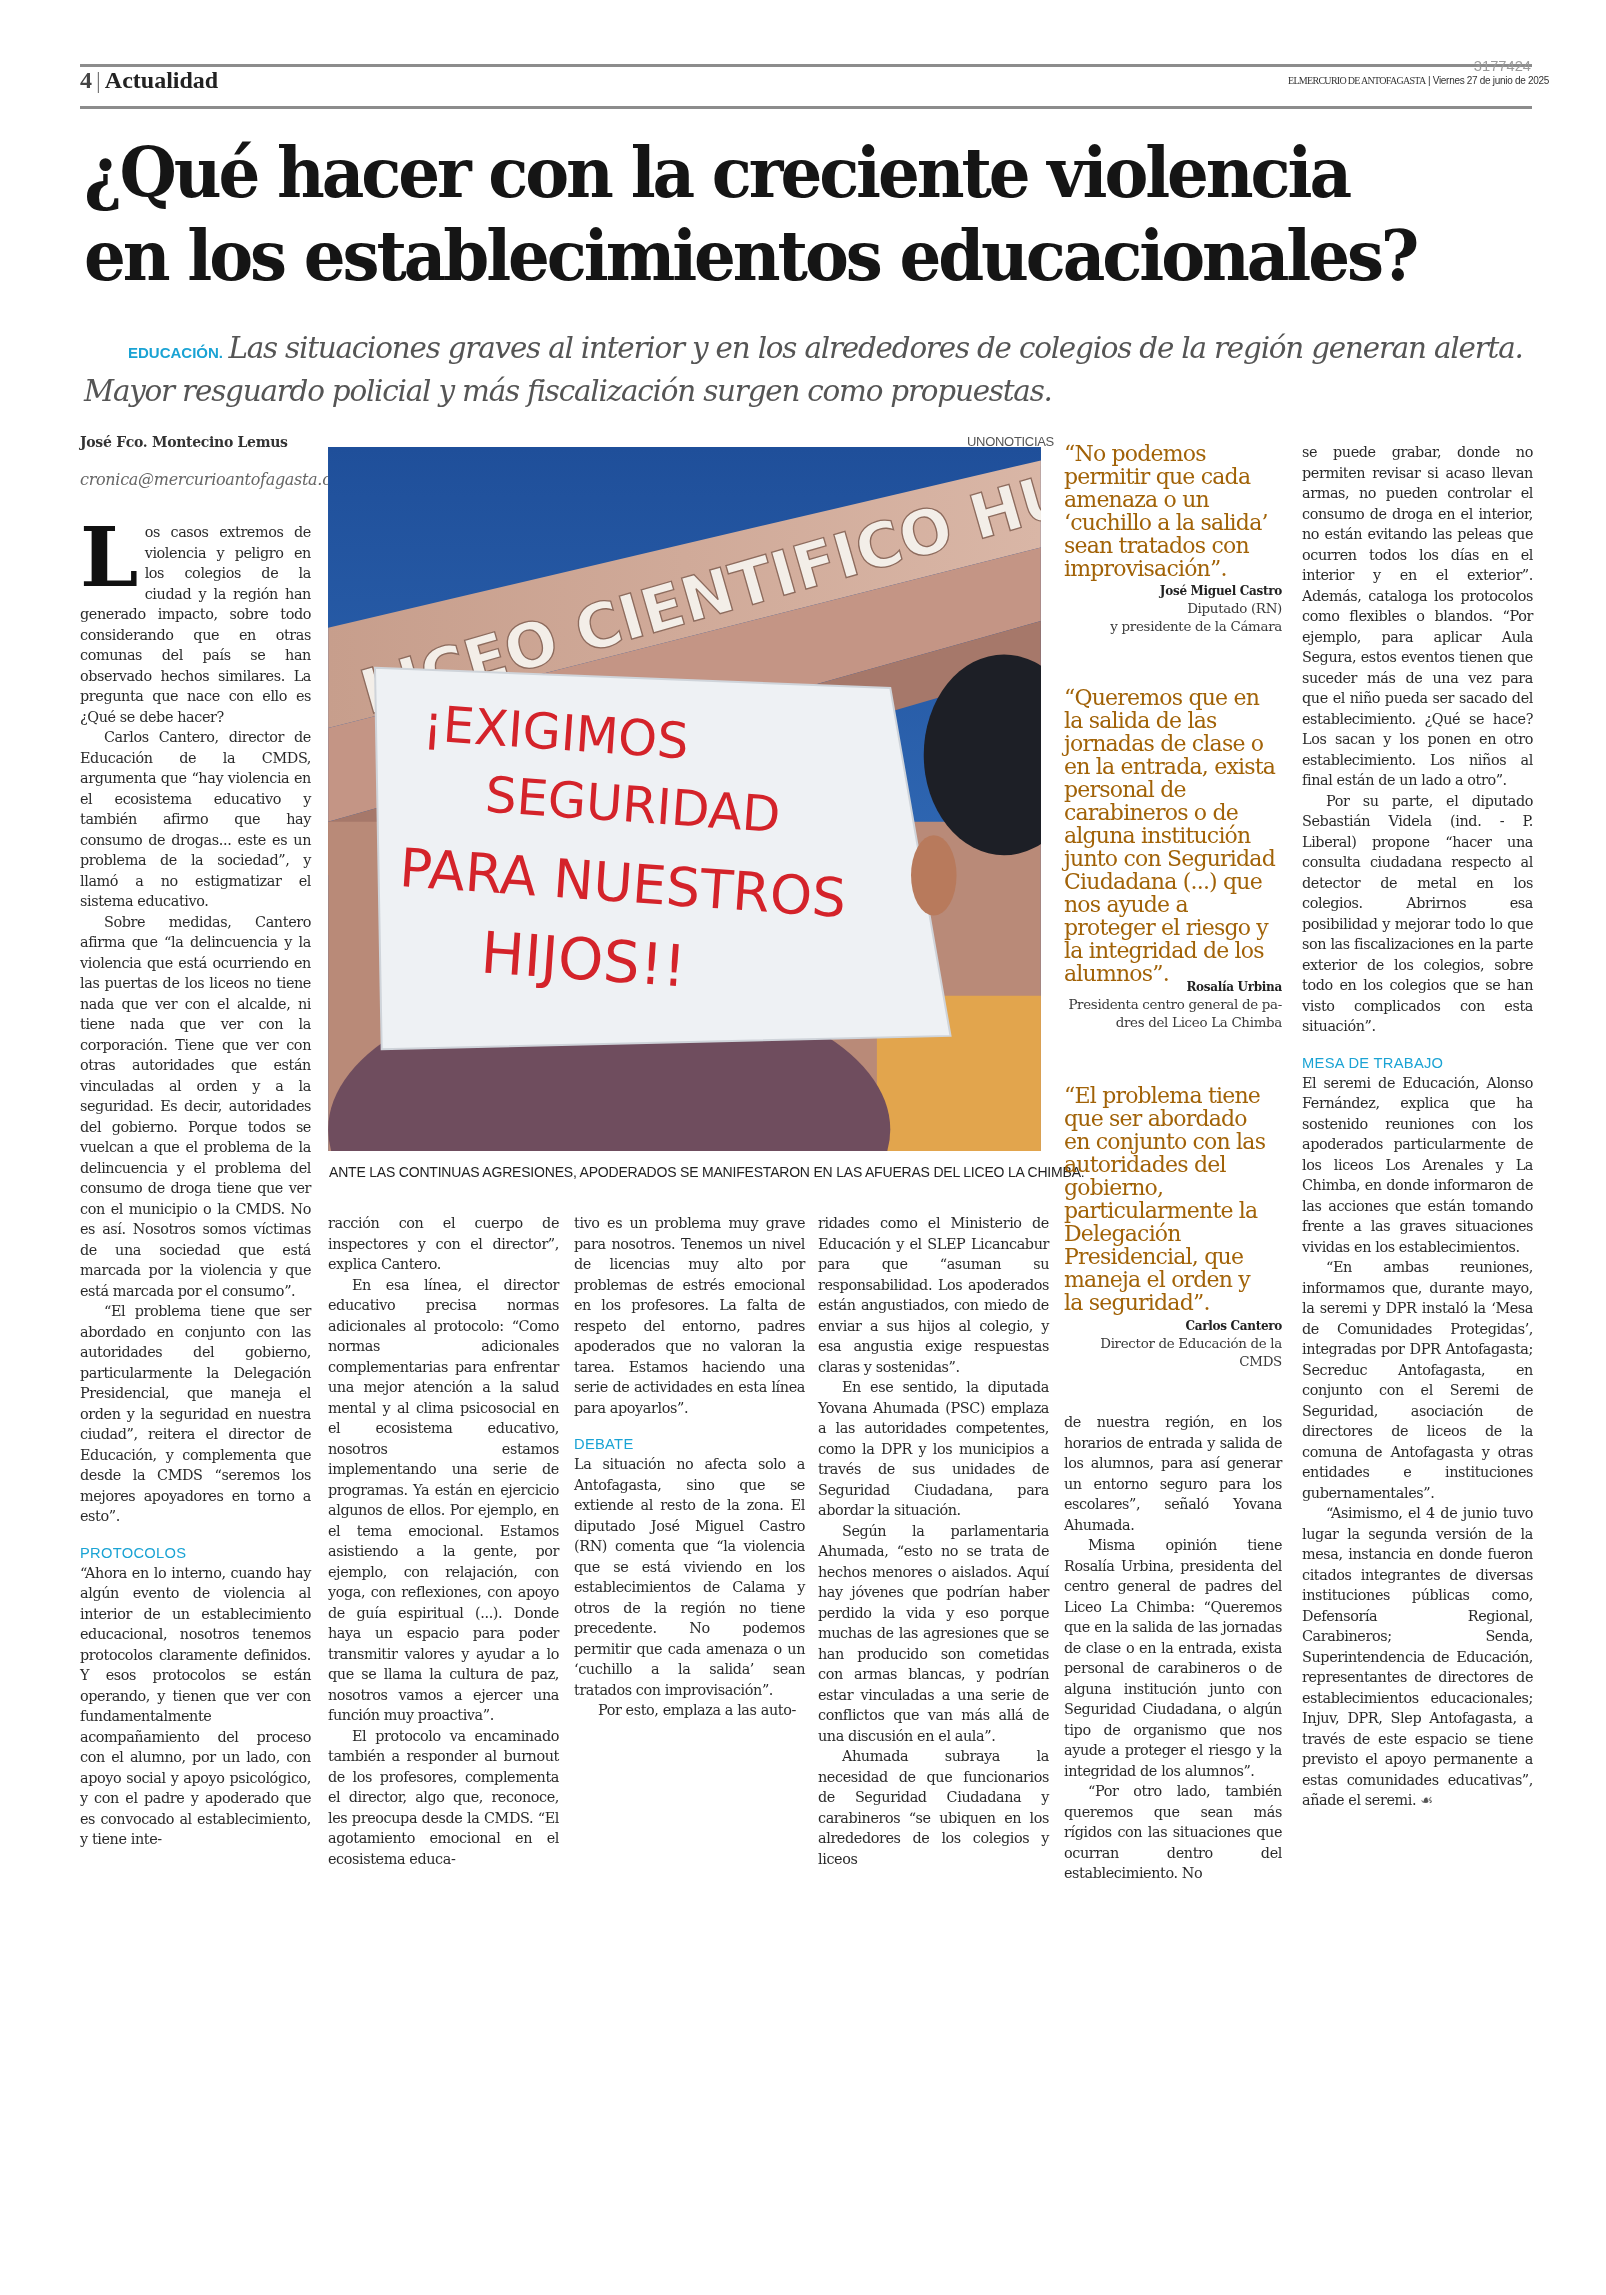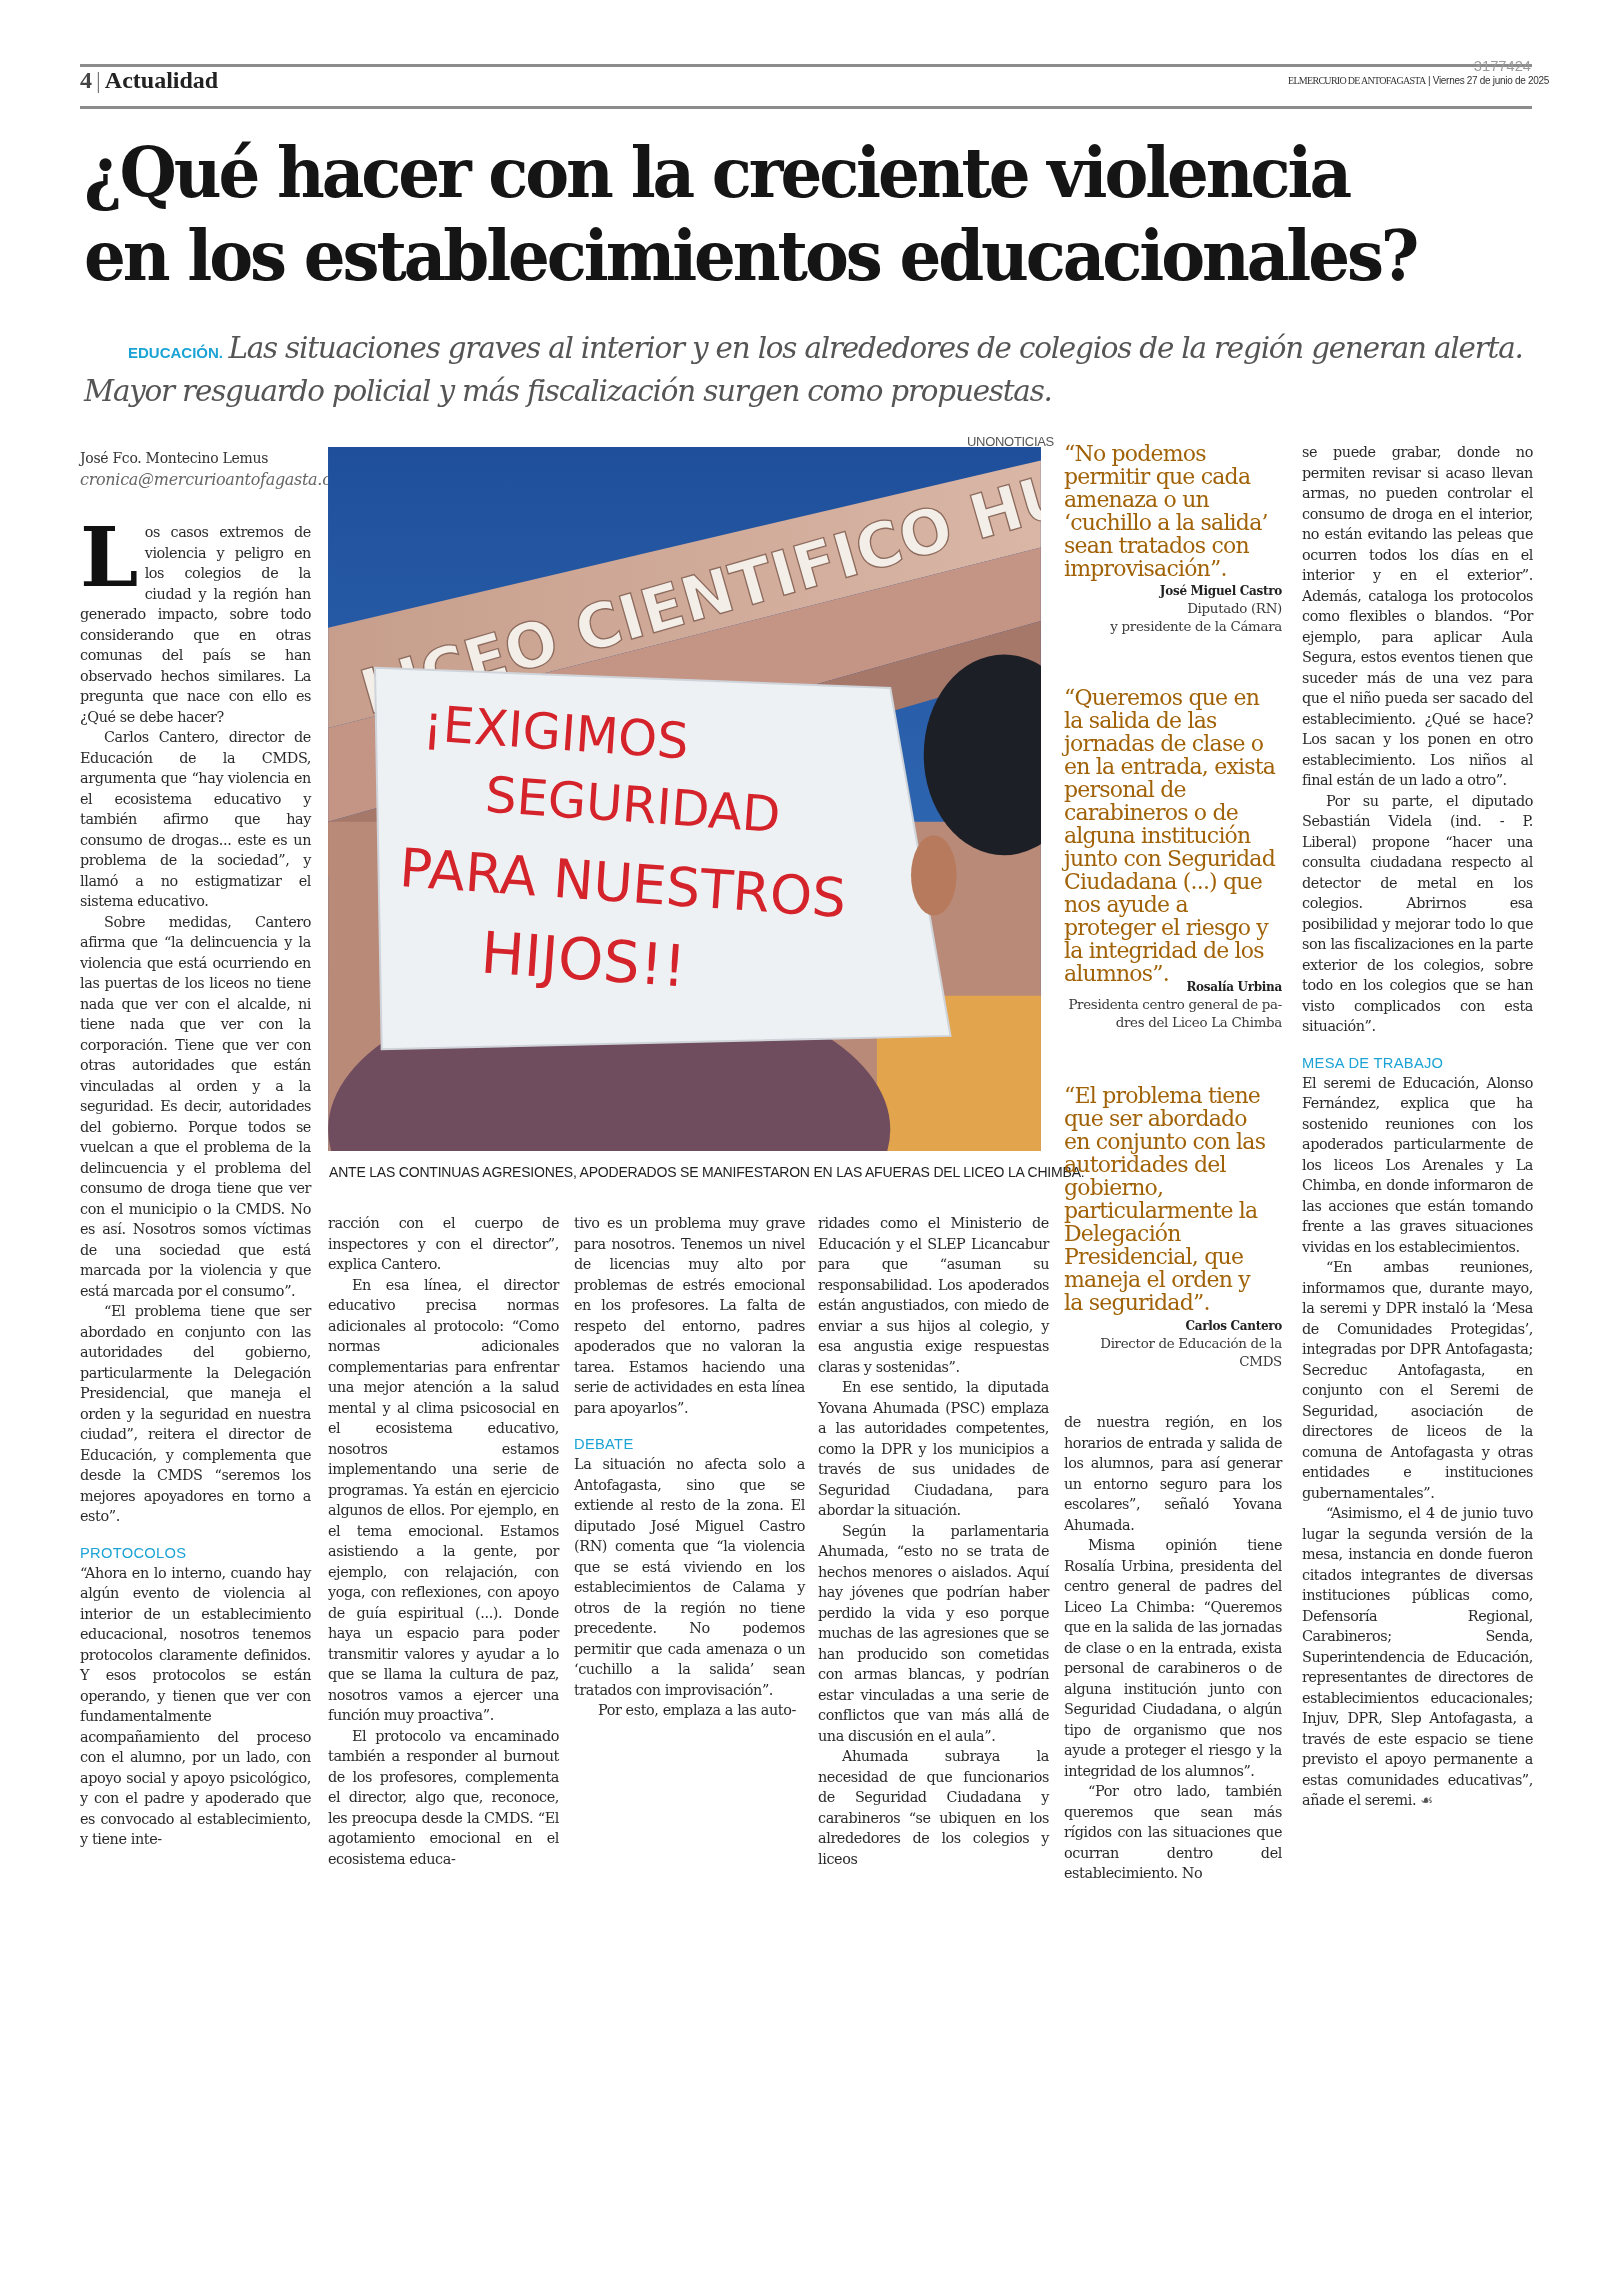--- a/index.html
+++ b/index.html
@@ -14,21 +14,21 @@
   #hdr-right .pub { font-family:"Liberation Serif", serif; letter-spacing:-0.7px; }
   #hdr-code { right:75px; top:58px; font-family:"Liberation Sans", sans-serif; font-size:14.7px; color:#9a9a9a; }
   #headline { left:84px; top:131px; width:1472px; font-family:"DejaVu Serif", serif; font-weight:bold;
               font-size:70px; line-height:83px; letter-spacing:-3.3px; color:#151515; transform:scaleX(0.94); transform-origin:left top; }
   #deck { left:84px; top:329px; width:1472px; font-family:"DejaVu Serif", serif; font-style:italic; font-size:29.4px; line-height:39px; color:#555; letter-spacing:-1.2px; }
   #deck .kicker { font-family:"Liberation Sans", sans-serif; font-style:normal; font-weight:bold; font-size:15px; color:#1aa3d4; letter-spacing:0; margin-right:5.4px;margin-left:44px; }
   .col { position:absolute; font-family:"DejaVu Serif", serif; font-size:14.4px; line-height:20.5px; color:#2a2a2a; text-align:justify; hyphens:manual; letter-spacing:-0.4px; }
   .col p { margin:0; text-indent:24px; }
   .col p.noind { text-indent:0; }
   .section-head { font-family:"Liberation Sans", sans-serif; font-weight:normal; font-size:14.7px; color:#1aa3d4; letter-spacing:0.3px; margin-top:16px; line-height:20px; }
-  #byline-name { left:80px; top:450px; font-family:"DejaVu Serif", serif; font-weight:normal; font-size:14px; color:#333; letter-spacing:-0.3px;}
+  #byline-name { left:80px; top:434px; font-family:"DejaVu Serif", serif; font-weight:bold; font-size:14px; color:#333; letter-spacing:-0.3px;}
   #byline-email { left:80px; top:470px; font-family:"DejaVu Serif", serif; font-style:italic; font-size:16px; color:#666; letter-spacing:-0.3px;}
   .dropcap { float:left; font-family:"DejaVu Serif", serif; font-weight:bold; font-size:83px; line-height:64px; margin:2.7px 6.7px 0 0; color:#111; }
   #photo { left:328px; top:447px; width:713px; height:704px; overflow:hidden; background:#2a5fa8; }
   #photo-credit { left:967px; top:434px; font-family:"Liberation Sans", sans-serif; font-size:13px; color:#555; letter-spacing:-0.3px; }
   #caption { left:329px; top:1164px; font-family:"Liberation Sans", sans-serif; font-size:14px; color:#222; letter-spacing:-0.2px; }
   .quote { position:absolute; font-family:"DejaVu Serif", serif; font-size:22px; line-height:23px; color:#a16207; letter-spacing:-0.8px; }
   .quote-attr { position:absolute; text-align:right; font-family:"DejaVu Serif", serif; font-size:13.4px; line-height:18px; color:#3a3a3a; letter-spacing:-0.3px; }
   .quote-attr b { font-size:12px; color:#222; }
   #endmark { color:#555; }
 </style>

